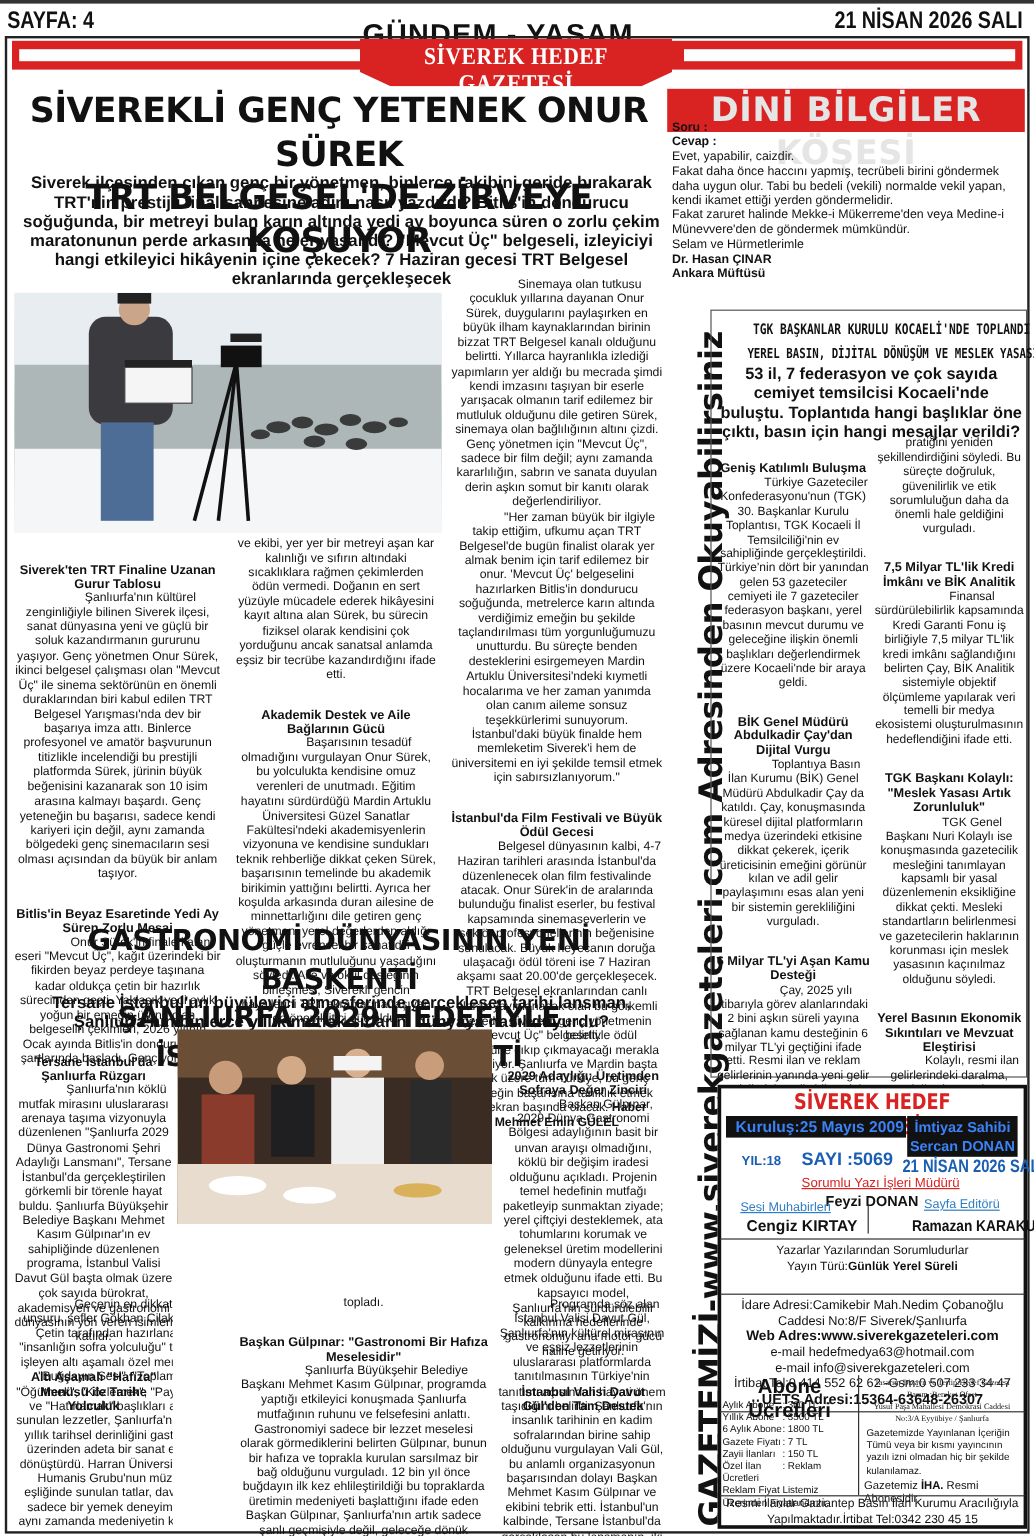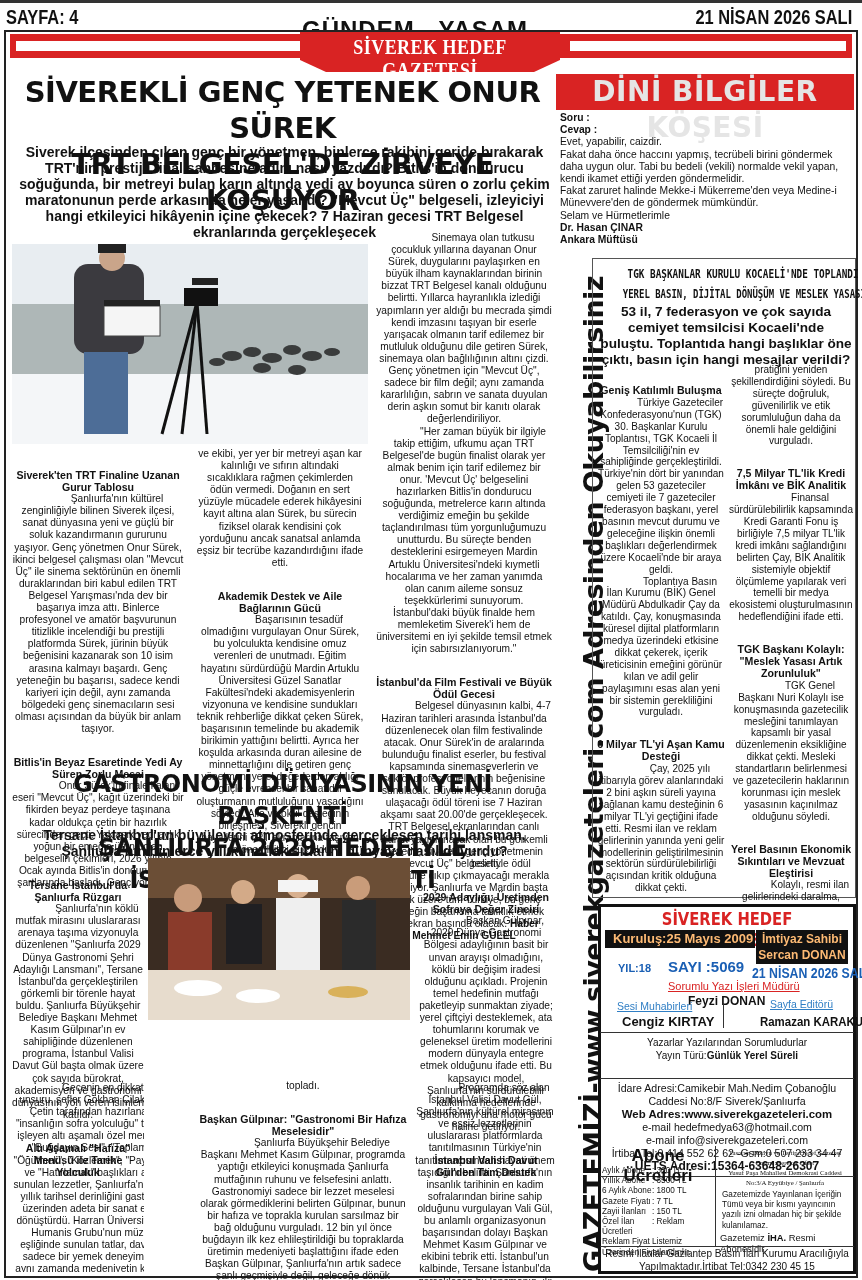--- a/index.html
+++ b/index.html
@@ -18,28 +18,28 @@
 .h1{font-family:"DejaVu Sans",sans-serif;font-weight:bold;text-align:center;color:#111;letter-spacing:-0.5px;}
 .lead{font-weight:bold;font-size:14px;line-height:16px;text-align:center;}
 .col{font-size:10.2px;line-height:12.1px;text-align:center;}
 .col p{text-indent:38px;}
 .col .sub{font-weight:bold;font-size:10.6px;text-indent:0;margin-top:21px;}
 .col b{font-weight:bold;}
 .photo1{left:12px;top:244px;width:356px;height:200px;background:linear-gradient(180deg,#e9eef2 0%,#cfd8de 35%,#a9b3b6 55%,#c8ced0 70%,#f1f3f5 100%);overflow:hidden;}
 .photo2{left:148px;top:858px;width:262px;height:162px;background:linear-gradient(135deg,#5b3a24 0%,#c9a37a 30%,#2c2520 55%,#e8dccb 80%,#9b7a5c 100%);overflow:hidden;}
 .dini-box{left:556px;top:74px;width:298px;height:180px;}
 .dini-title{position:absolute;left:0;top:0;width:298px;height:36px;background:#d92323;color:#e5e5e5;font-weight:bold;font-size:28px;text-align:center;line-height:36px;font-family:"DejaVu Sans",sans-serif;letter-spacing:0.5px;}
-.dini-body{position:absolute;left:4px;top:38px;width:292px;font-size:10.3px;line-height:12.2px;}
+.dini-body{position:absolute;left:4px;top:27px;width:292px;font-size:10.3px;line-height:12.2px;}
 .side-banner{left:556px;top:252px;width:40px;height:1026px;}
 .side-text{position:absolute;left:20px;top:1020px;width:1016px;transform-origin:left top;transform:rotate(-90deg);font-weight:bold;font-size:27px;line-height:36px;white-space:nowrap;font-family:"DejaVu Sans",sans-serif;letter-spacing:-0.6px;}
 .tgk-box{left:592px;top:258px;width:264px;height:640px;border:1px solid #555;}
 .tgk-hdr{font-weight:bold;text-align:center;font-family:"DejaVu Sans Mono",monospace;transform:scaleX(0.78);white-space:nowrap;}
 .imp-box{left:598px;top:904px;width:258px;height:370px;border:3px solid #111;background:#fff;}
 .imp-title{color:#d92323;font-weight:bold;text-align:center;font-size:18px;font-family:"DejaVu Sans",sans-serif;transform:scaleX(0.82);}
-.blackpill{background:#111;color:#fdba74;font-weight:bold;}
+.blackpill{background:#111;color:#3b82f6;font-weight:bold;}
 .blue{color:#1a5fb4;font-weight:bold;}
 .redu{color:#d92323;text-decoration:underline;}
 .lblue{color:#2f7ec4;text-decoration:underline;}
 .tiny{font-size:6.8px;font-family:"Liberation Serif",serif;text-align:center;line-height:10px;}
 </style>
 </head>
 <body>
 
 <div class="abs topline"></div>
 <div class="abs hdr-left">SAYFA: 4</div>
@@ -181,20 +181,21 @@
   <div>TGK BAŞKANLAR KURULU KOCAELİ'NDE TOPLANDI</div>
 </div>
 <div class="abs tgk-hdr" style="left:594px;top:284px;width:262px;font-size:11.5px;line-height:20px;">
   <div>YEREL BASIN, DİJİTAL DÖNÜŞÜM VE MESLEK YASASI MASADAYDI</div>
 </div>
 <div class="abs lead" style="left:600px;top:304px;width:252px;font-size:13.6px;line-height:16px;">53 il, 7 federasyon ve çok sayıda cemiyet temsilcisi Kocaeli'nde buluştu. Toplantıda hangi başlıklar öne çıktı, basın için hangi mesajlar verildi?</div>
 
 <div class="abs col" style="left:597px;top:364px;width:128px;font-size:10px;line-height:11.9px;">
   <div class="sub">Geniş Katılımlı Buluşma</div>
   <p>Türkiye Gazeteciler Konfederasyonu'nun (TGK) 30. Başkanlar Kurulu Toplantısı, TGK Kocaeli İl Temsilciliği'nin ev sahipliğinde gerçekleştirildi. Türkiye'nin dört bir yanından gelen 53 gazeteciler cemiyeti ile 7 gazeteciler federasyon başkanı, yerel basının mevcut durumu ve geleceğine ilişkin önemli başlıkları değerlendirmek üzere Kocaeli'nde bir araya geldi.</p>
+  <div class="sub">BİK Genel Müdürü Abdulkadir Çay'dan Dijital Vurgu</div>
   <p>Toplantıya Basın İlan Kurumu (BİK) Genel Müdürü Abdulkadir Çay da katıldı. Çay, konuşmasında küresel dijital platformların medya üzerindeki etkisine dikkat çekerek, içerik üreticisinin emeğini görünür kılan ve adil gelir paylaşımını esas alan yeni bir sistemin gerekliliğini vurguladı.</p>
   <div class="sub">6 Milyar TL'yi Aşan Kamu Desteği</div>
   <p>Çay, 2025 yılı itibarıyla görev alanlarındaki 2 bini aşkın süreli yayına sağlanan kamu desteğinin 6 milyar TL'yi geçtiğini ifade etti. Resmi ilan ve reklam gelirlerinin yanında yeni gelir modellerinin geliştirilmesinin sektörün sürdürülebilirliği açısından kritik olduğuna dikkat çekti.</p>
   <div class="sub">Dijital Dönüşüm, Yapay Zekâ ve Meslek Etiği</div>
   <div style="height:36px;overflow:hidden;">Medyanın içerik üretiminden editoryal süreçlere kadar köklü bir dönüşüm yaşadığını belirten Çay, yapay zekâ, algoritma bağımlılığı ve kullanıcı etkileşimi gibi yeni kavramların gazetecilik</div>
 </div>
 <div class="abs col" style="left:729px;top:364px;width:124px;font-size:10px;line-height:11.9px;">
   <div>pratiğini yeniden şekillendirdiğini söyledi. Bu süreçte doğruluk, güvenilirlik ve etik sorumluluğun daha da önemli hale geldiğini vurguladı.</div>
   <div class="sub">7,5 Milyar TL'lik Kredi İmkânı ve BİK Analitik</div>
   <p>Finansal sürdürülebilirlik kapsamında Kredi Garanti Fonu iş birliğiyle 7,5 milyar TL'lik kredi imkânı sağlandığını belirten Çay, BİK Analitik sistemiyle objektif ölçümleme yapılarak veri temelli bir medya ekosistemi oluşturulmasının hedeflendiğini ifade etti.</p>

